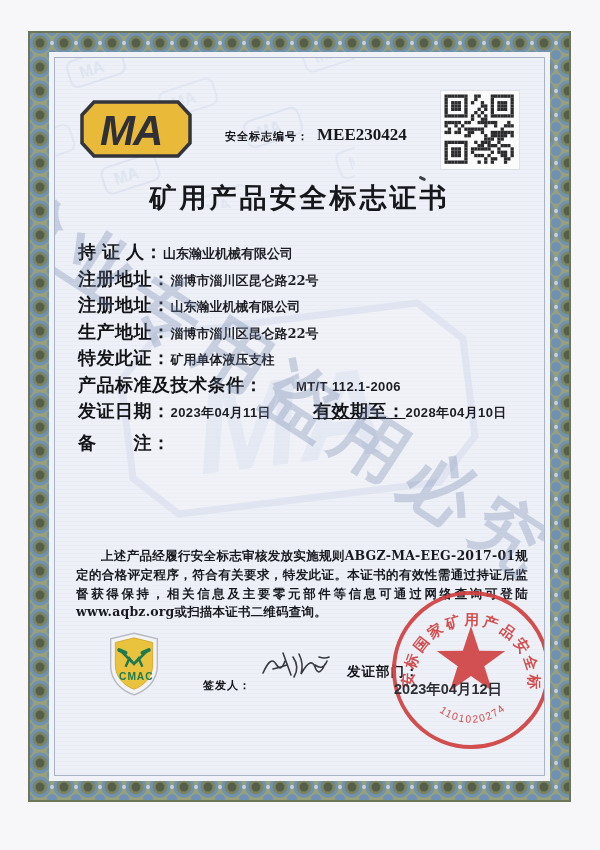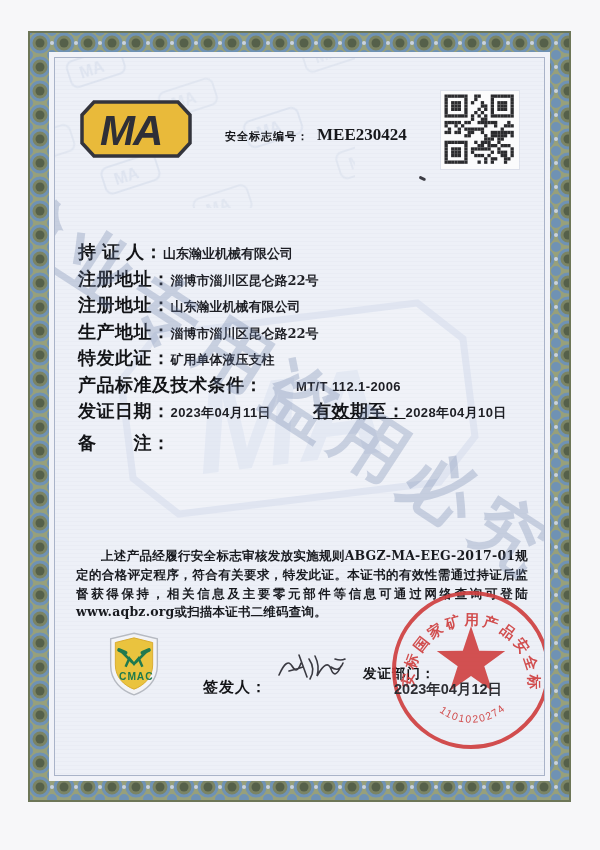--- a/index.html
+++ b/index.html
@@ -35,21 +35,21 @@
   .fval{font-size:13px;color:#1d1e24;}
   .kai{font-family:"DejaVu Serif",serif;font-weight:700;}
   .num{font-family:"Liberation Sans",sans-serif;font-weight:700;letter-spacing:.4px;}
   .row.dates .flabel.second{flex:0 0 auto;margin-left:42px;text-decoration:underline;}
   .row.remark{margin-top:16px;}
   .paragraph{position:absolute;left:21px;top:489px;width:452px;z-index:2;
       font-family:"DejaVu Serif",serif;font-weight:700;font-size:12.5px;line-height:1.5;
       color:#181a1f;text-align:justify;text-indent:2em;letter-spacing:.2px;}
   .cmac{position:absolute;left:51px;top:573px;width:56px;height:66px;z-index:2;}
   .sign-row{position:absolute;left:148px;top:592px;z-index:2;display:flex;align-items:center;}
-  .sign-label{font-weight:700;font-size:15px;color:#131417;letter-spacing:1px;margin-top:28px;}
+  .sign-label{font-weight:700;font-size:11px;color:#131417;letter-spacing:1px;margin-top:28px;}
   .signature{width:74px;height:40px;margin:-10px 4px 0 8px;}
   .dept-label{font-weight:700;font-size:13.5px;color:#131417;letter-spacing:1px;margin-left:10px;}
   .stamp{position:absolute;left:333px;top:530px;width:166px;height:166px;z-index:6;opacity:.92;}
 </style>
 </head>
 <body>
 
 <div class="page">
   <div class="cert">
 
@@ -318,20 +318,21 @@
             <rect x="13.4" y="69.5" width="3.3" height="3.3" fill="#2b2b2e"></rect>
             <rect x="16.7" y="69.5" width="3.3" height="3.3" fill="#2b2b2e"></rect>
             <rect x="20.0" y="69.5" width="3.3" height="3.3" fill="#2b2b2e"></rect>
             <rect x="23.3" y="69.5" width="3.3" height="3.3" fill="#2b2b2e"></rect>
             <rect x="36.5" y="69.5" width="3.3" height="3.3" fill="#2b2b2e"></rect>
             <rect x="43.1" y="69.5" width="3.3" height="3.3" fill="#2b2b2e"></rect>
             <rect x="49.7" y="69.5" width="3.3" height="3.3" fill="#2b2b2e"></rect>
             <rect x="62.9" y="69.5" width="3.3" height="3.3" fill="#2b2b2e"></rect>
           </svg>
 
+        <div class="title">矿用产品安全标志证书</div>
         <div class="stray"></div>
 
         <div class="fields">
           <div class="row">
             <span class="flabel">持 证 人：</span>
             <span class="fval kai">山东瀚业机械有限公司</span>
           </div>
           <div class="row">
             <span class="flabel">注册地址：</span>
             <span class="fval kai">淄博市淄川区昆仑路22号</span>

